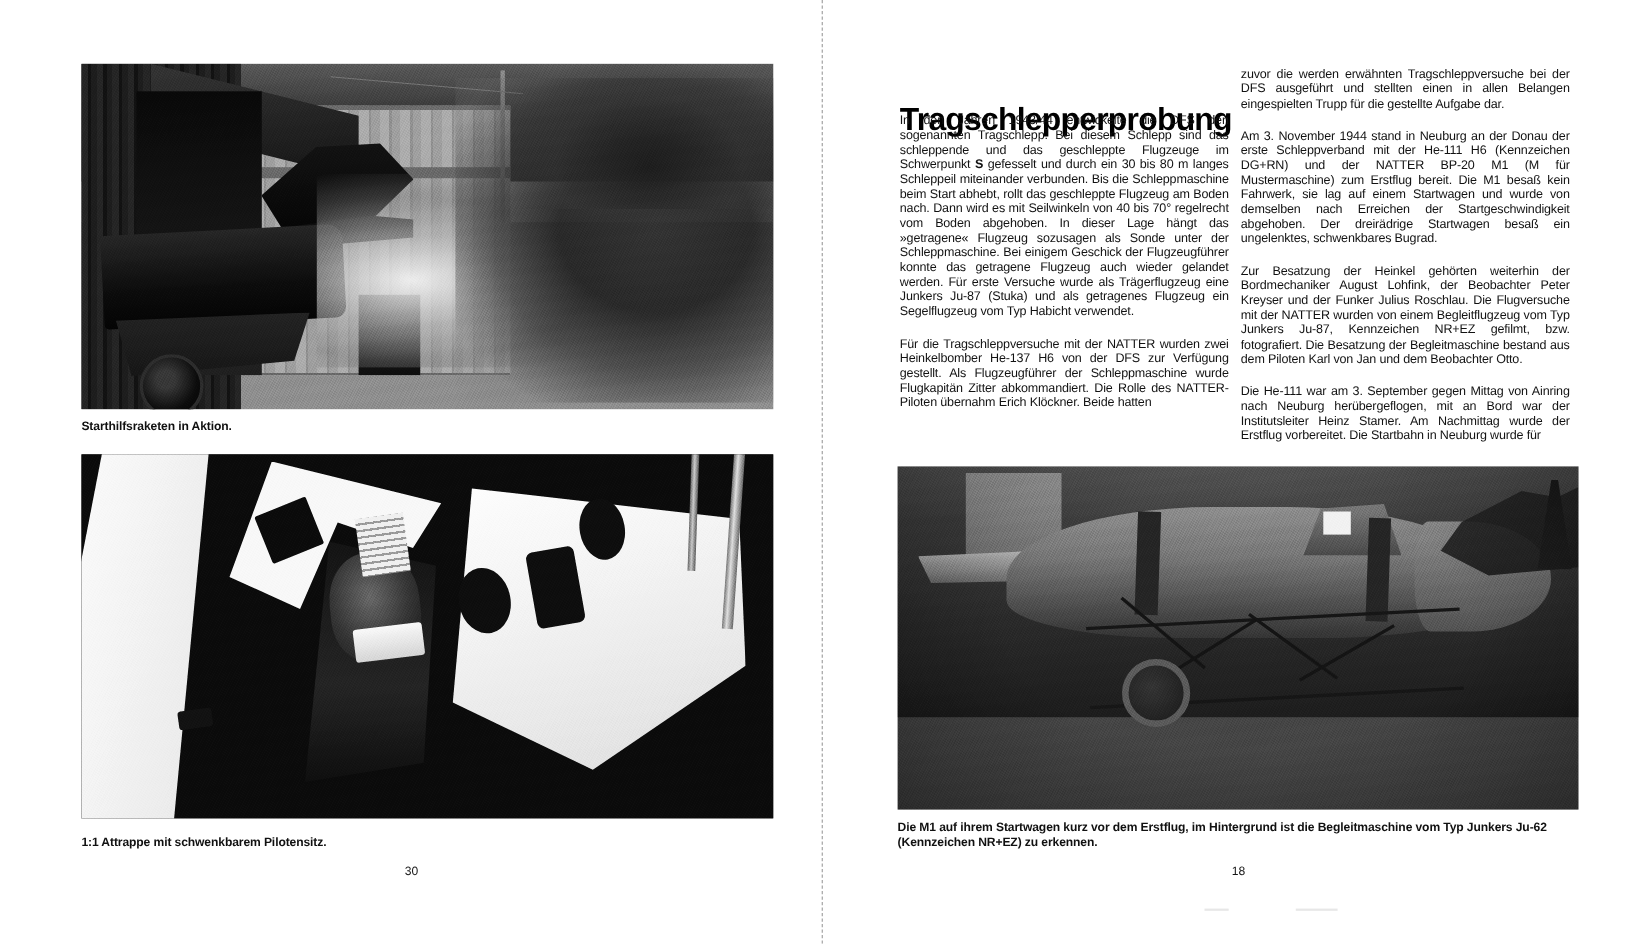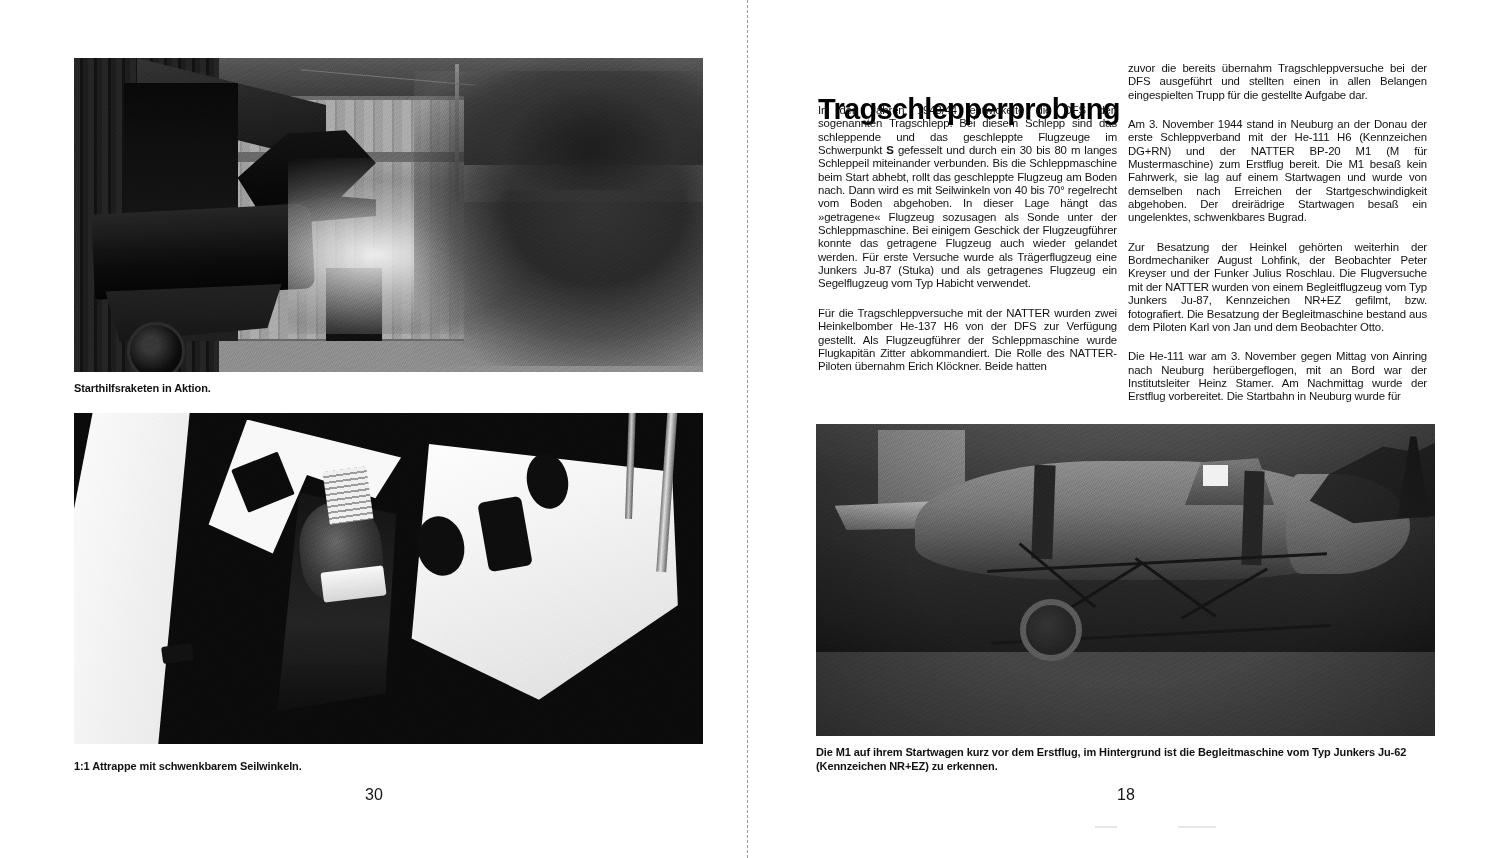--- a/index.html
+++ b/index.html
@@ -325,21 +325,21 @@
   #col-1 { left: 818px; }
   #col-2 { left: 1128px; top: 62px; }
   .col p { margin: 0; }
   .col p + p { margin-top: 16px; }
   .col b { font-weight: bold; }
 
   
   .folio {
     position: absolute;
     font-family: "Liberation Sans", sans-serif;
-    font-size: 16px;
+    font-size: 11px;
     color: #161616;
     text-align: center;
     width: 40px;
   }
   #folio-left  { left: 354px; top: 786px; }
   #folio-right { left: 1106px; top: 786px; }
 
   
   .scan-artefact {
     position: absolute;
@@ -390,41 +390,41 @@
     <div class="p2-hole-3"></div>
     <div class="p2-cockpit"></div>
     <div class="p2-seat"></div>
     <div class="p2-seat-back"></div>
     <div class="p2-seat-pad"></div>
     <div class="p2-pipe-1"></div>
     <div class="p2-pipe-2"></div>
     <div class="grain"></div>
   </div>
 
-  <div class="caption" id="caption-mockup">1:1 Attrappe mit schwenkbarem Seilwinkeln.</div>
+  <div class="caption" id="caption-mockup">1:1 Attrappe mit schwenkbarem Pilotensitz.</div>
 
   <div class="folio" id="folio-left">30</div>
 </div>
 
 <div class="gutter"></div>
 
 <div class="page page-right"></div>
 
 <h1 class="article-title">Tragschlepperprobung</h1>
 
 <div class="col" id="col-1">
   <p id="c1p1">In den Jahren 1943/44 entwickelte die DFS den sogenannten Tragschlepp. Bei diesem Schlepp sind das schleppende und das geschleppte Flugzeuge im Schwerpunkt <b>S</b> gefesselt und durch ein 30 bis 80 m langes Schleppeil miteinander verbunden. Bis die Schleppmaschine beim Start abhebt, rollt das geschleppte Flugzeug am Boden nach. Dann wird es mit Seilwinkeln von 40 bis 70° regelrecht vom Boden abgehoben. In dieser Lage hängt das »getragene« Flugzeug sozusagen als Sonde unter der Schleppmaschine. Bei einigem Geschick der Flugzeugführer konnte das getragene Flugzeug auch wieder gelandet werden. Für erste Versuche wurde als Trägerflugzeug eine Junkers Ju-87 (Stuka) und als getragenes Flugzeug ein Segelflugzeug vom Typ Habicht verwendet.</p>
   <p>Für die Tragschleppversuche mit der NATTER wurden zwei Heinkelbomber He-137 H6 von der DFS zur Verfügung gestellt. Als Flugzeugführer der Schleppmaschine wurde Flugkapitän Zitter abkommandiert. Die Rolle des NATTER-Piloten übernahm Erich Klöckner. Beide hatten</p>
 </div>
 
 <div class="col" id="col-2">
-  <p>zuvor die bereits übernahm Tragschleppversuche bei der DFS ausgeführt und stellten einen in allen Belangen eingespielten Trupp für die gestellte Aufgabe dar.</p>
+  <p>zuvor die werden erwähnten Tragschleppversuche bei der DFS ausgeführt und stellten einen in allen Belangen eingespielten Trupp für die gestellte Aufgabe dar.</p>
   <p>Am 3. November 1944 stand in Neuburg an der Donau der erste Schleppverband mit der He-111 H6 (Kennzeichen DG+RN) und der NATTER BP-20 M1 (M für Mustermaschine) zum Erstflug bereit. Die M1 besaß kein Fahrwerk, sie lag auf einem Startwagen und wurde von demselben nach Erreichen der Startgeschwindigkeit abgehoben. Der dreirädrige Startwagen besaß ein ungelenktes, schwenkbares Bugrad.</p>
   <p>Zur Besatzung der Heinkel gehörten weiterhin der Bordmechaniker August Lohfink, der Beobachter Peter Kreyser und der Funker Julius Roschlau. Die Flugversuche mit der NATTER wurden von einem Begleitflugzeug vom Typ Junkers Ju-87, Kennzeichen NR+EZ gefilmt, bzw. fotografiert. Die Besatzung der Begleitmaschine bestand aus dem Piloten Karl von Jan und dem Beobachter Otto.</p>
-  <p>Die He-111 war am 3. November gegen Mittag von Ainring nach Neuburg herübergeflogen, mit an Bord war der Institutsleiter Heinz Stamer. Am Nachmittag wurde der Erstflug vorbereitet. Die Startbahn in Neuburg wurde für</p>
+  <p>Die He-111 war am 3. September gegen Mittag von Ainring nach Neuburg herübergeflogen, mit an Bord war der Institutsleiter Heinz Stamer. Am Nachmittag wurde der Erstflug vorbereitet. Die Startbahn in Neuburg wurde für</p>
 </div>
 
 <div class="photo" id="photo-m1">
   <div class="layer p3-sky"></div>
   <div class="layer p3-field"></div>
   <div class="p3-tailfin"></div>
   <div class="p3-wing"></div>
   <div class="p3-fuselage"></div>
   <div class="p3-nose"></div>
   <div class="p3-canopy"></div>

